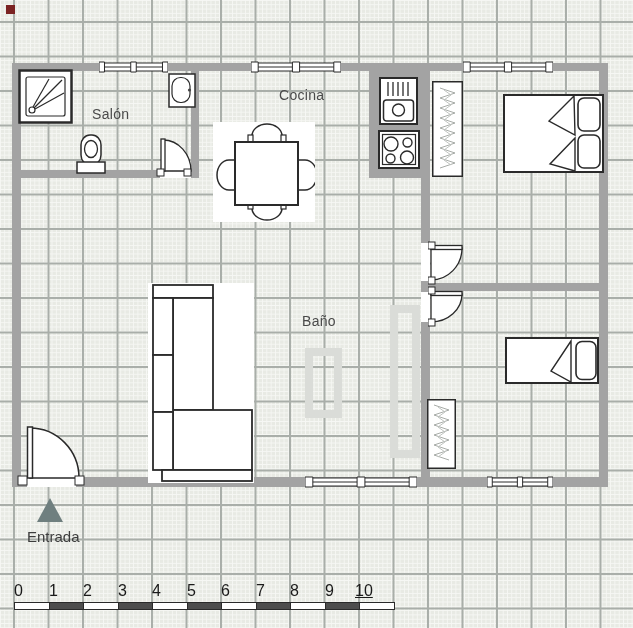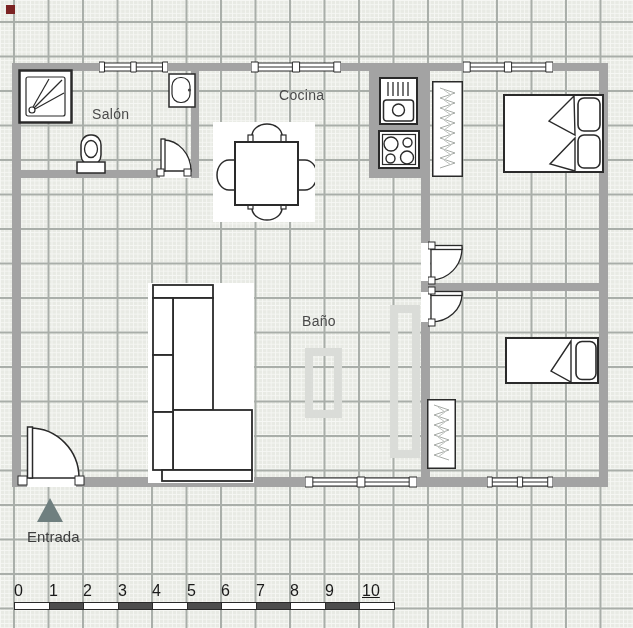--- a/index.html
+++ b/index.html
@@ -267,21 +267,21 @@
     <span style="left:1px;">0</span>
     <span style="left:36px;">1</span>
     <span style="left:70px;">2</span>
     <span style="left:105px;">3</span>
     <span style="left:139px;">4</span>
     <span style="left:174px;">5</span>
     <span style="left:208px;">6</span>
     <span style="left:243px;">7</span>
     <span style="left:277px;">8</span>
     <span style="left:312px;">9</span>
-    <span style="left:349px;text-decoration:underline;">10</span>
+    <span style="left:342px;text-decoration:underline;">10</span>
   </div>
   <div id="ruler-bar">
     <div class="seg light"></div>
     <div class="seg dark"></div>
     <div class="seg light"></div>
     <div class="seg dark"></div>
     <div class="seg light"></div>
     <div class="seg dark"></div>
     <div class="seg light"></div>
     <div class="seg dark"></div>

